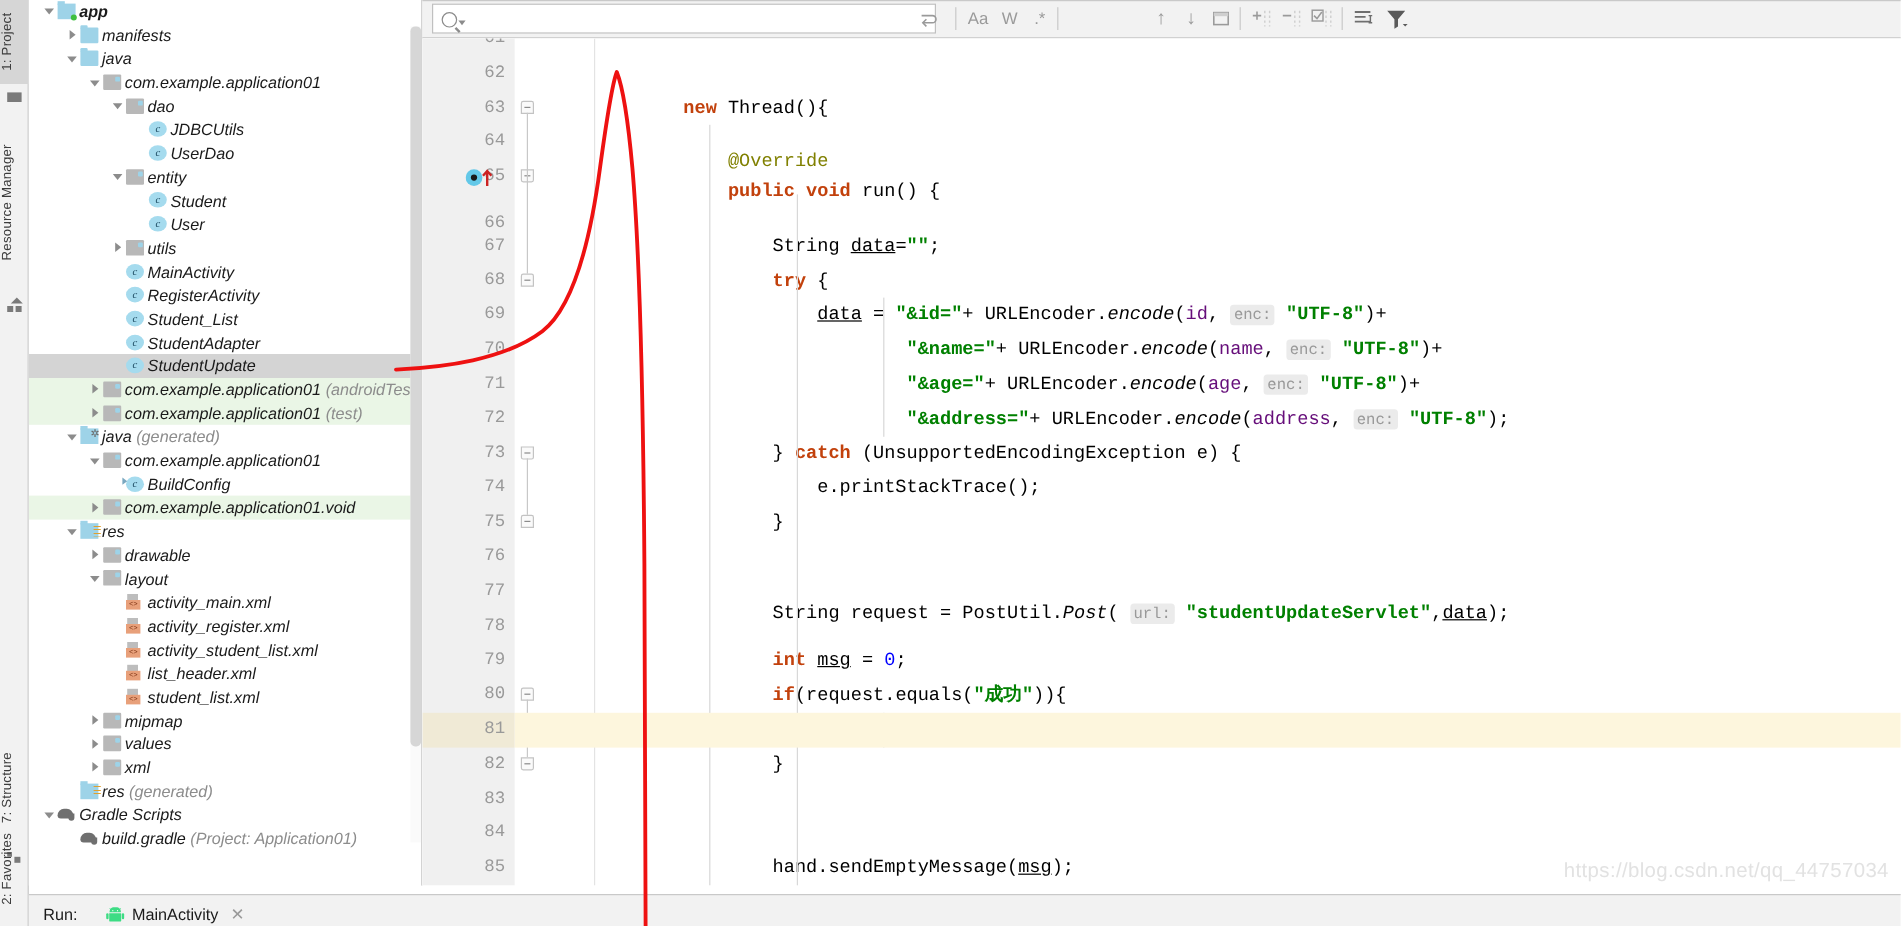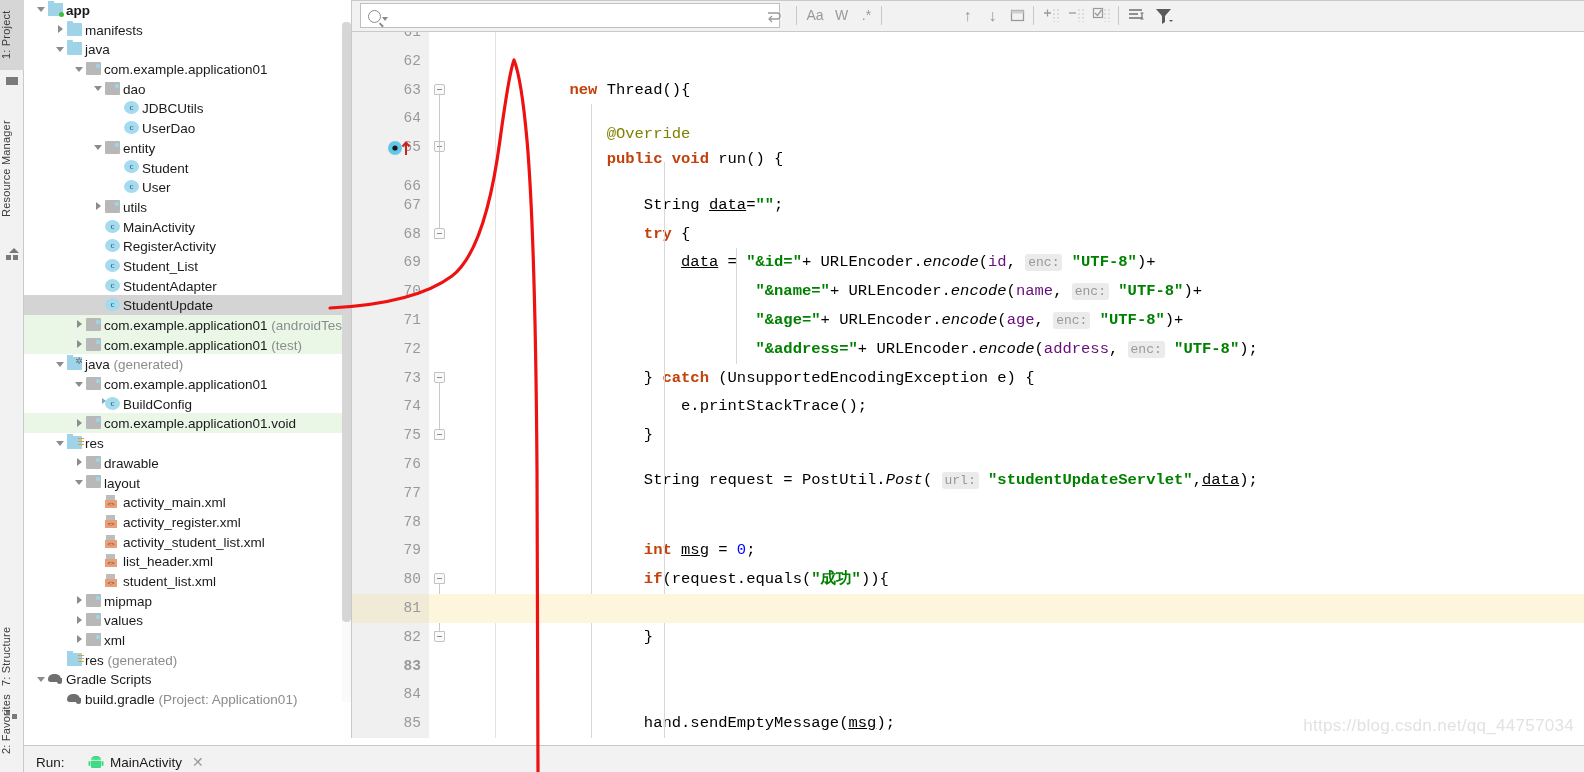--- a/index.html
+++ b/index.html
@@ -26,21 +26,21 @@
     letter-spacing:.2px;
   }
   .vbtn.active{background:#d6d6d6;}
   .vicon{position:absolute;left:6px;width:12px;height:12px;}
   .sq{position:absolute;background:#7a7a7a;}
 
   
   .tree{
     position:absolute;left:24px;top:0;width:328px;height:738px;
     background:#ffffff;border-right:1px solid #c9c9c9;
-    box-sizing:border-box;overflow:hidden;
+    box-sizing:border-box;overflow:hidden;font-style:italic;
   }
   .row{
     position:relative;height:19.7px;line-height:19.7px;
     white-space:nowrap;font-size:13.5px;color:#1a1a1a;
     padding-left:0;box-sizing:border-box;
   }
   .row.sel{background:#d4d4d4;}
   .row.greenbg{background:#eaf6e6;}
   .row .arrow{
     display:inline-block;width:12px;height:12px;vertical-align:middle;
@@ -389,21 +389,21 @@
         <div class="ln" style="top: 331.6px;">73</div>
         <div class="ln" style="top: 360.4px;">74</div>
         <div class="ln" style="top: 389.2px;">75</div>
         <div class="ln" style="top: 418px;">76</div>
         <div class="ln" style="top: 446.8px;">77</div>
         <div class="ln" style="top: 475.6px;">78</div>
         <div class="ln" style="top: 504.4px;">79</div>
         <div class="ln" style="top: 533.2px;">80</div>
         <div class="ln" style="top: 562px;">81</div>
         <div class="ln" style="top: 590.8px;">82</div>
-        <div class="ln" style="top: 619.6px; font-weight: bold;">83</div>
+        <div class="ln" style="top: 619.6px;">83</div>
         <div class="ln" style="top: 648.4px;">84</div>
         <div class="ln" style="top: 677.2px;">85</div>
         <span style="position: absolute; left: 36px; top: 108.2px; width: 28px; height: 16px;"><svg width="28" height="16" viewBox="0 0 28 16">
             <circle cx="7" cy="8" r="7" fill="#63c8e8"></circle>
             <circle cx="7" cy="8" r="2.6" fill="#1a1a1a"></circle>
             <path d="M18 15V3" stroke="#cc2222" stroke-width="2"></path>
             <path d="M14.5 6.5L18 2.5l3.5 4" fill="none" stroke="#cc2222" stroke-width="2"></path>
           </svg></span>
       </div>
     <div class="foldcol">
@@ -430,21 +430,21 @@
         <div class="cline" style="top: 158.8px;">                String <span class="fieldu">data</span>=<span class="str">""</span>;</div>
         <div class="cline" style="top: 187.6px;">                <span class="kw">try</span> {</div>
         <div class="cline" style="top: 216.4px;">                    <span class="fieldu">data</span> = <span class="str">"&amp;id="</span>+ URLEncoder.<span class="fn">encode</span>(<span class="param">id</span>, <span class="hint">enc:</span> <span class="str">"UTF-8"</span>)+</div>
         <div class="cline" style="top: 245.2px;">                            <span class="str">"&amp;name="</span>+ URLEncoder.<span class="fn">encode</span>(<span class="param">name</span>, <span class="hint">enc:</span> <span class="str">"UTF-8"</span>)+</div>
         <div class="cline" style="top: 274px;">                            <span class="str">"&amp;age="</span>+ URLEncoder.<span class="fn">encode</span>(<span class="param">age</span>, <span class="hint">enc:</span> <span class="str">"UTF-8"</span>)+</div>
         <div class="cline" style="top: 302.8px;">                            <span class="str">"&amp;address="</span>+ URLEncoder.<span class="fn">encode</span>(<span class="param">address</span>, <span class="hint">enc:</span> <span class="str">"UTF-8"</span>);</div>
         <div class="cline" style="top: 331.6px;">                } <span class="kw">catch</span> (UnsupportedEncodingException e) {</div>
         <div class="cline" style="top: 360.4px;">                    e.printStackTrace();</div>
         <div class="cline" style="top: 389.2px;">                }</div>
         <div class="cline" style="top: 418px;">&nbsp;</div>
-        <div class="cline" style="top: 434px;">                String request = PostUtil.<span class="fn">Post</span>( <span class="hint">url:</span> <span class="str">"studentUpdateServlet"</span>,<span class="fieldu">data</span>);</div>
+        <div class="cline" style="top: 465px;">                String request = PostUtil.<span class="fn">Post</span>( <span class="hint">url:</span> <span class="str">"studentUpdateServlet"</span>,<span class="fieldu">data</span>);</div>
         <div class="cline" style="top: 475.6px;">&nbsp;</div>
         <div class="cline" style="top: 504.4px;">                <span class="kw">int</span> <span class="fieldu">msg</span> = <span class="num">0</span>;</div>
         <div class="cline" style="top: 533.2px;">                <span class="kw">if</span>(request.equals(<span class="str">"成功"</span>)){</div>
         <div class="cline" style="top: 562px;">                    <span class="fieldu">msg</span> = <span class="num">1</span>;</div>
         <div class="cline" style="top: 590.8px;">                }</div>
         <div class="cline" style="top: 619.6px;">&nbsp;</div>
         <div class="cline" style="top: 648.4px;">&nbsp;</div>
         <div class="cline" style="top: 677.2px;">                hand.sendEmptyMessage(<span class="fieldu">msg</span>);</div>
         <div class="indentline" style="left: 96px; top: 72.4px; height: 633.6px;"></div>
         <div class="indentline" style="left: 169px; top: 130px; height: 576px;"></div>

